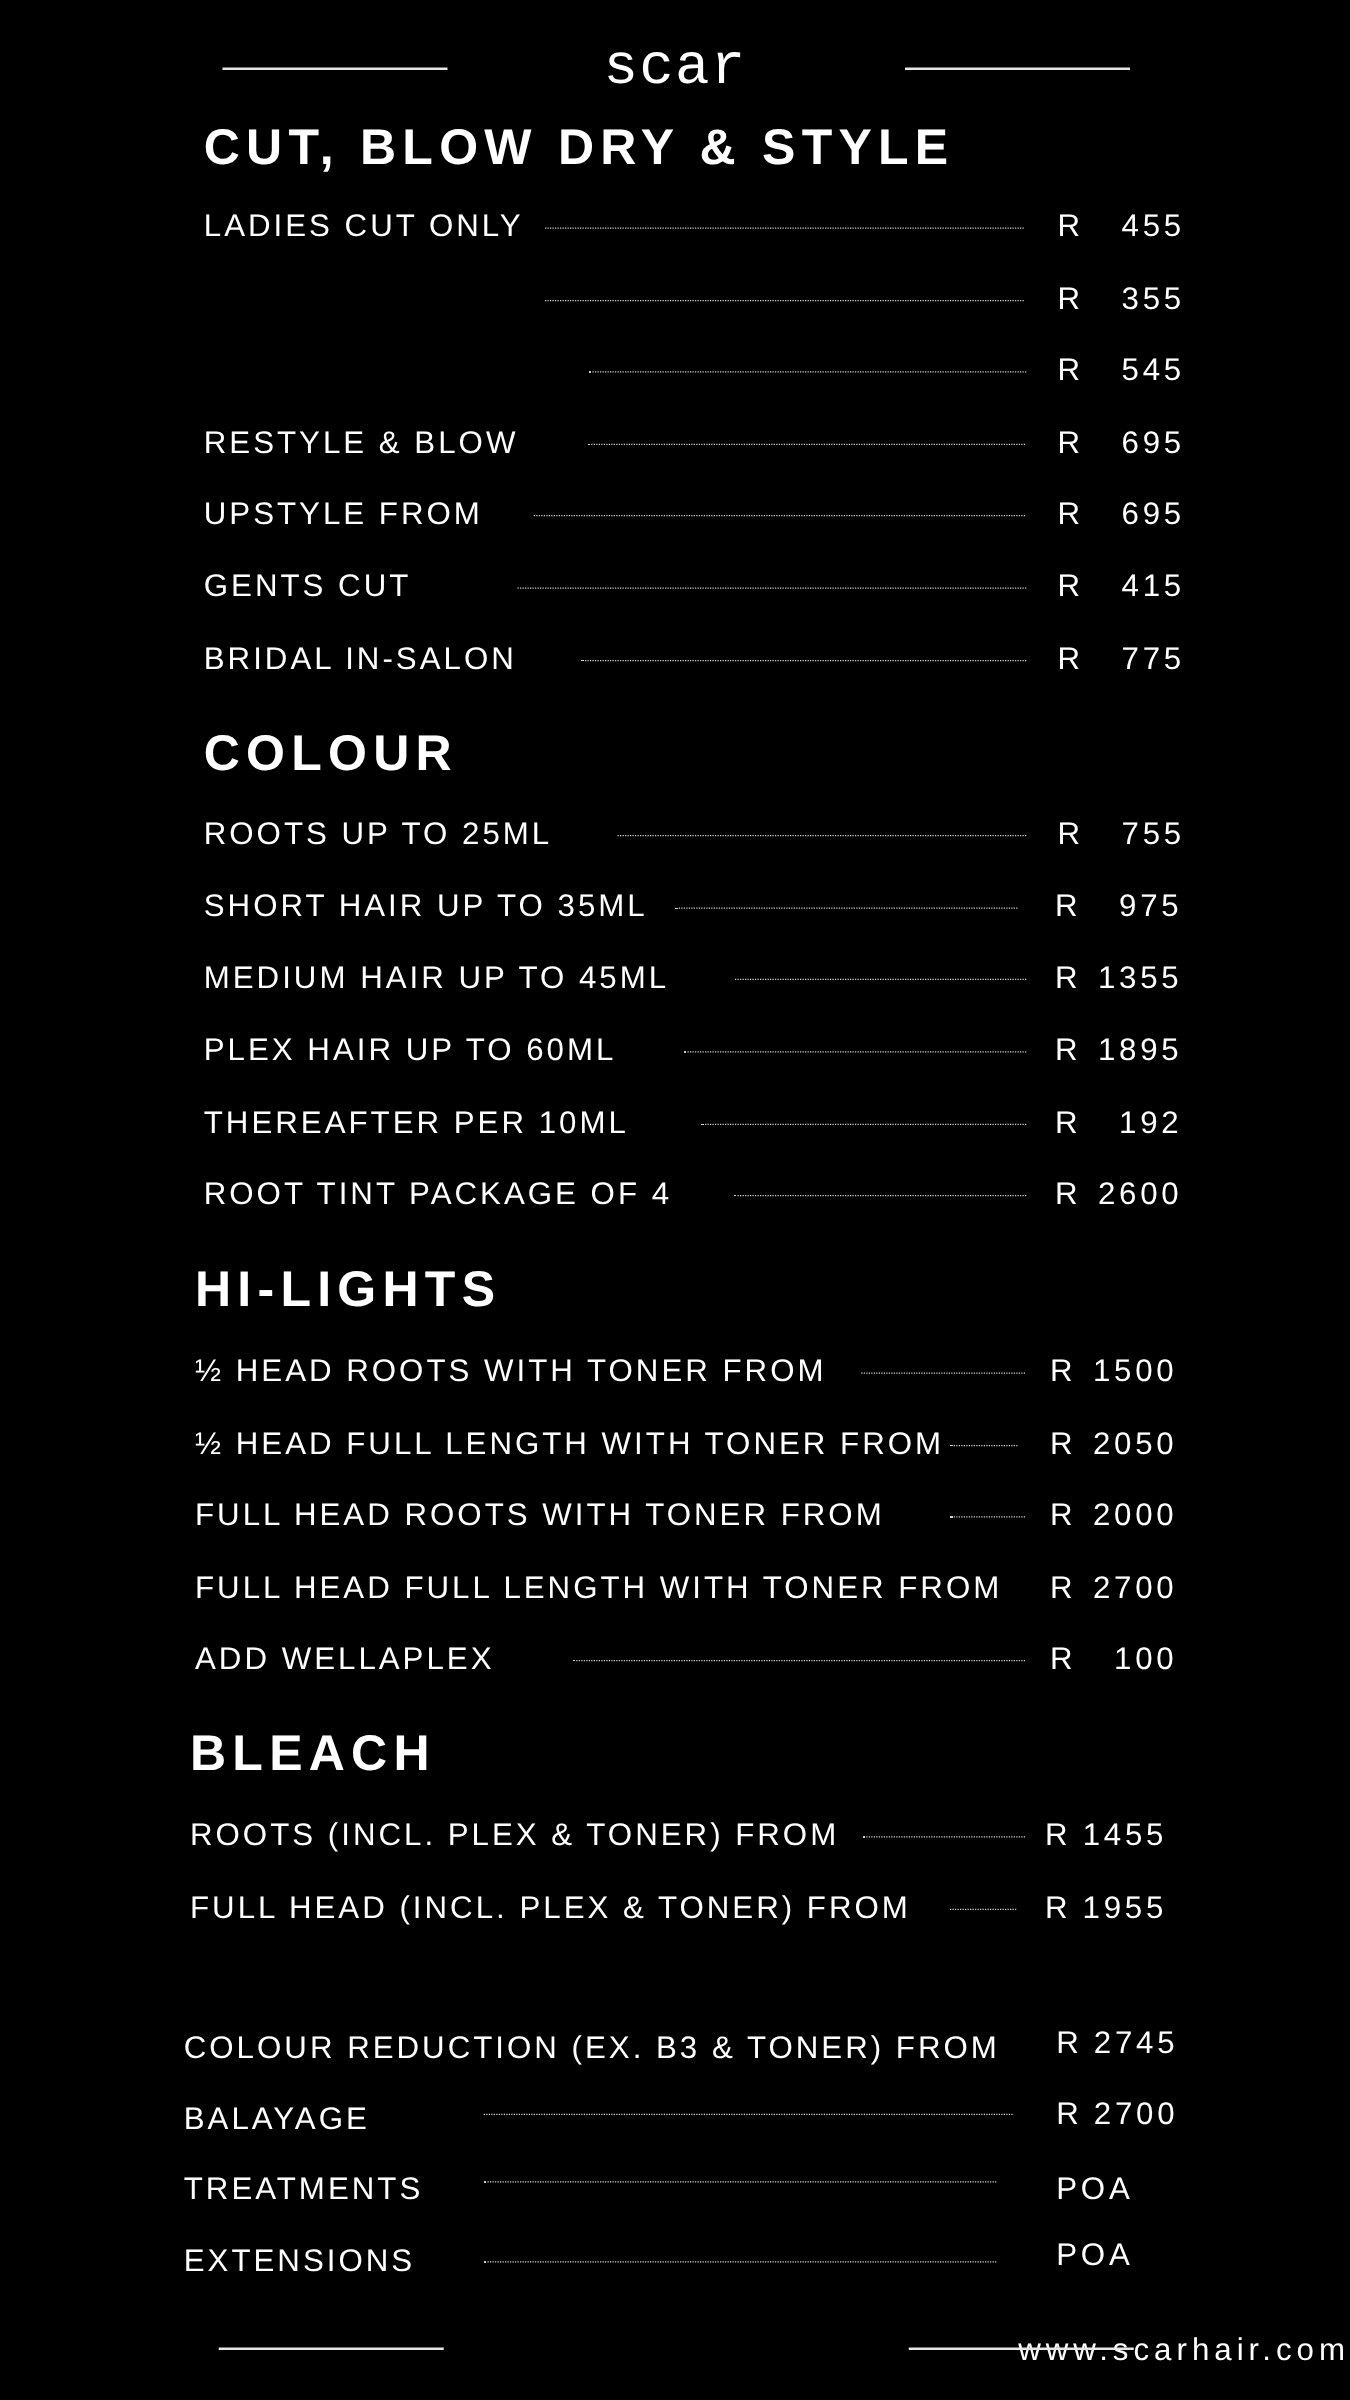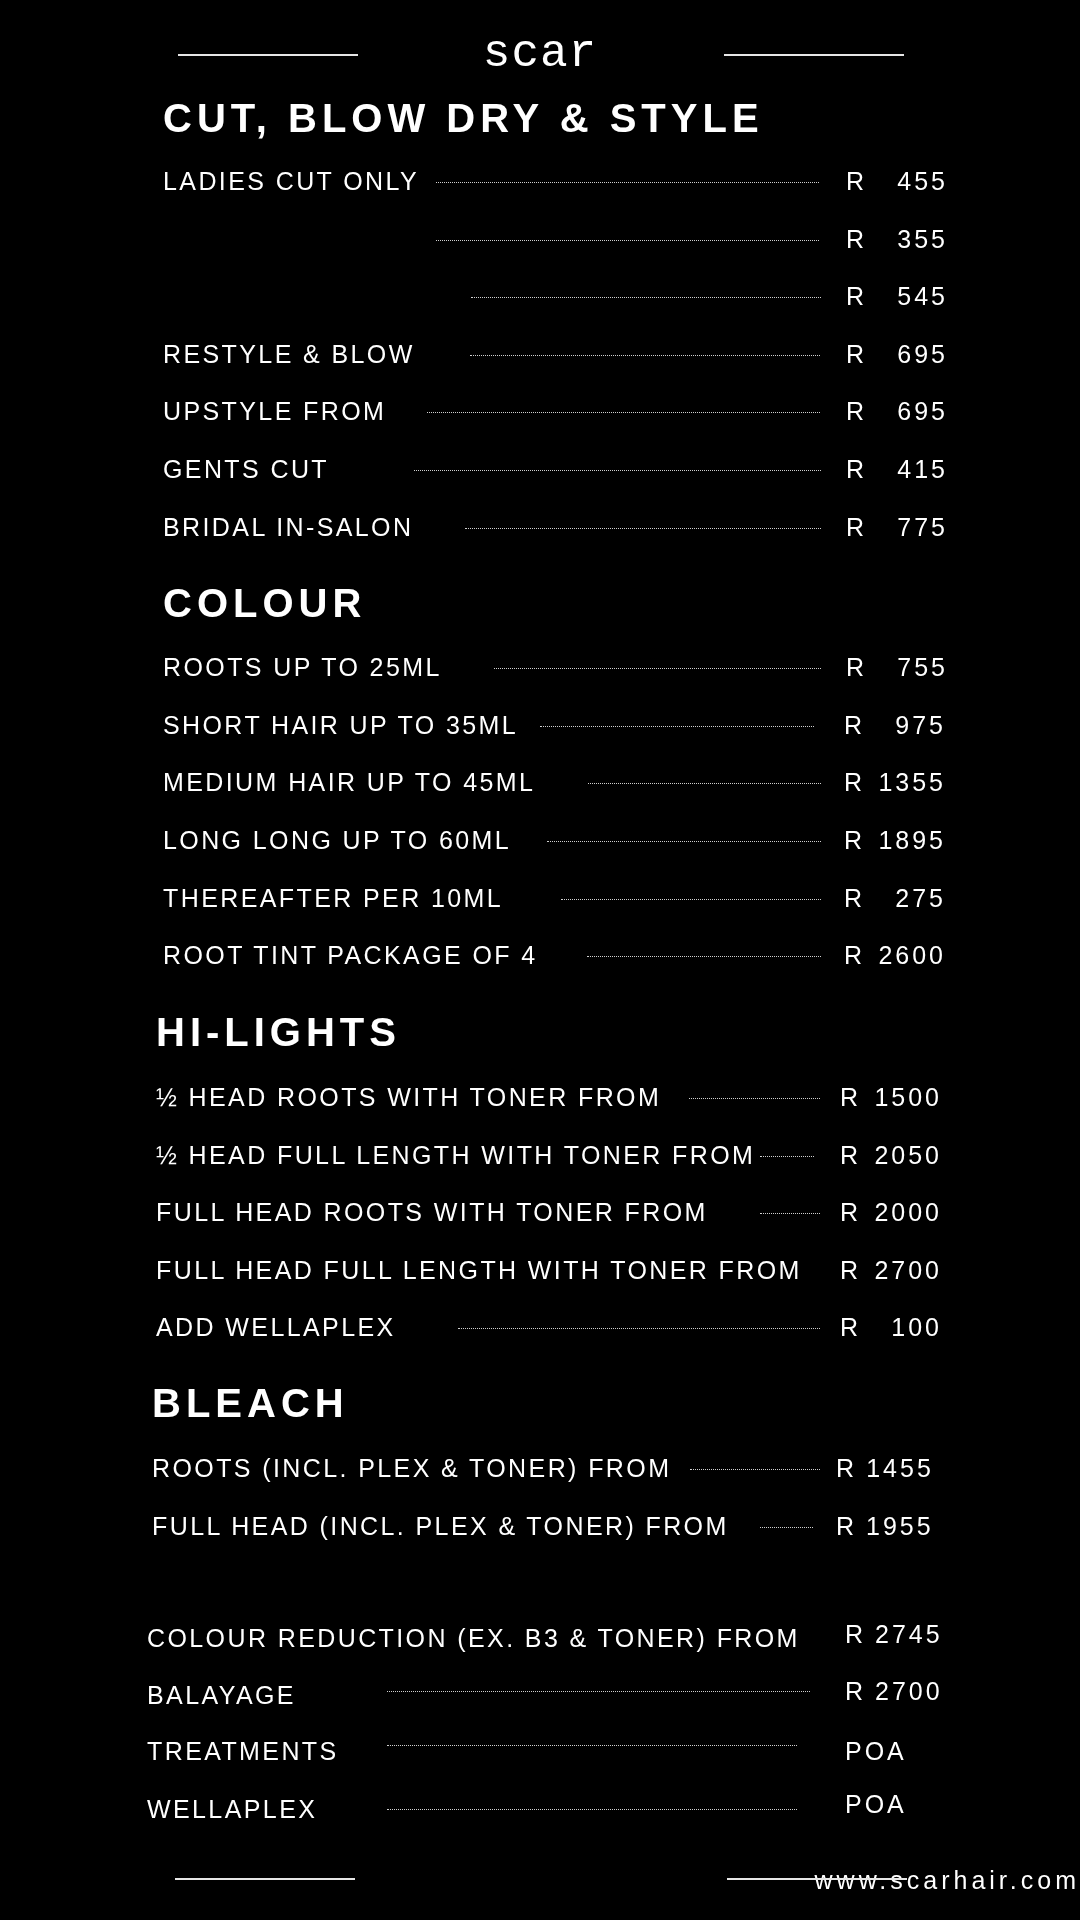--- a/index.html
+++ b/index.html
@@ -71,28 +71,28 @@
   <span class="label">SHORT HAIR UP TO 35ML</span>
   <span class="leader" style="left:377px; width:274px;"></span>
   <span class="price" style="left:681px;"><span class="cur">R</span><span class="amt">975</span></span>
 </div>
 <div class="row" style="left:163px; top:765px; width:790px;">
   <span class="label">MEDIUM HAIR UP TO 45ML</span>
   <span class="leader" style="left:425px; width:233px;"></span>
   <span class="price" style="left:681px;"><span class="cur">R</span><span class="amt">1355</span></span>
 </div>
 <div class="row" style="left:163px; top:823px; width:790px;">
-  <span class="label">LONG LONG UP TO 60ML</span>
+  <span class="label">PLEX HAIR UP TO 60ML</span>
   <span class="leader" style="left:384px; width:274px;"></span>
   <span class="price" style="left:681px;"><span class="cur">R</span><span class="amt">1895</span></span>
 </div>
 <div class="row" style="left:163px; top:881px; width:790px;">
   <span class="label">THEREAFTER PER 10ML</span>
   <span class="leader" style="left:398px; width:260px;"></span>
-  <span class="price" style="left:681px;"><span class="cur">R</span><span class="amt">275</span></span>
+  <span class="price" style="left:681px;"><span class="cur">R</span><span class="amt">192</span></span>
 </div>
 <div class="row" style="left:163px; top:938px; width:790px;">
   <span class="label">ROOT TINT PACKAGE OF 4</span>
   <span class="leader" style="left:424px; width:234px;"></span>
   <span class="price" style="left:681px;"><span class="cur">R</span><span class="amt">2600</span></span>
 </div>
 
 <div class="heading" style="left:156px; top:1009px;">HI-LIGHTS</div>
 
 <div class="row" style="left:156px; top:1080px; width:800px;">
@@ -141,20 +141,20 @@
   <span class="label">BALAYAGE</span>
   <span class="leader" style="left:240px; width:423px; top:13px;"></span>
   <span class="price" style="left:698px; top:-4px;"><span class="cur" style="width:30px;">R</span><span class="amt" style="text-align:left;">2700</span></span>
 </div>
 <div class="row" style="left:147px; top:1734px; width:820px;">
   <span class="label">TREATMENTS</span>
   <span class="leader" style="left:240px; width:410px; top:11px;"></span>
   <span class="price" style="left:698px;">POA</span>
 </div>
 <div class="row" style="left:147px; top:1792px; width:820px;">
-  <span class="label">WELLAPLEX</span>
+  <span class="label">EXTENSIONS</span>
   <span class="leader" style="left:240px; width:410px; top:17px;"></span>
   <span class="price" style="left:698px; top:-5px;">POA</span>
 </div>
 
 <div class="hline" style="left:175px; top:1878px; width:180px;"></div>
 <div class="footer" style="top:1863px;">www.scarhair.com</div>
 <div class="hline" style="left:727px; top:1878px; width:180px;"></div>
 
 </body></html>

